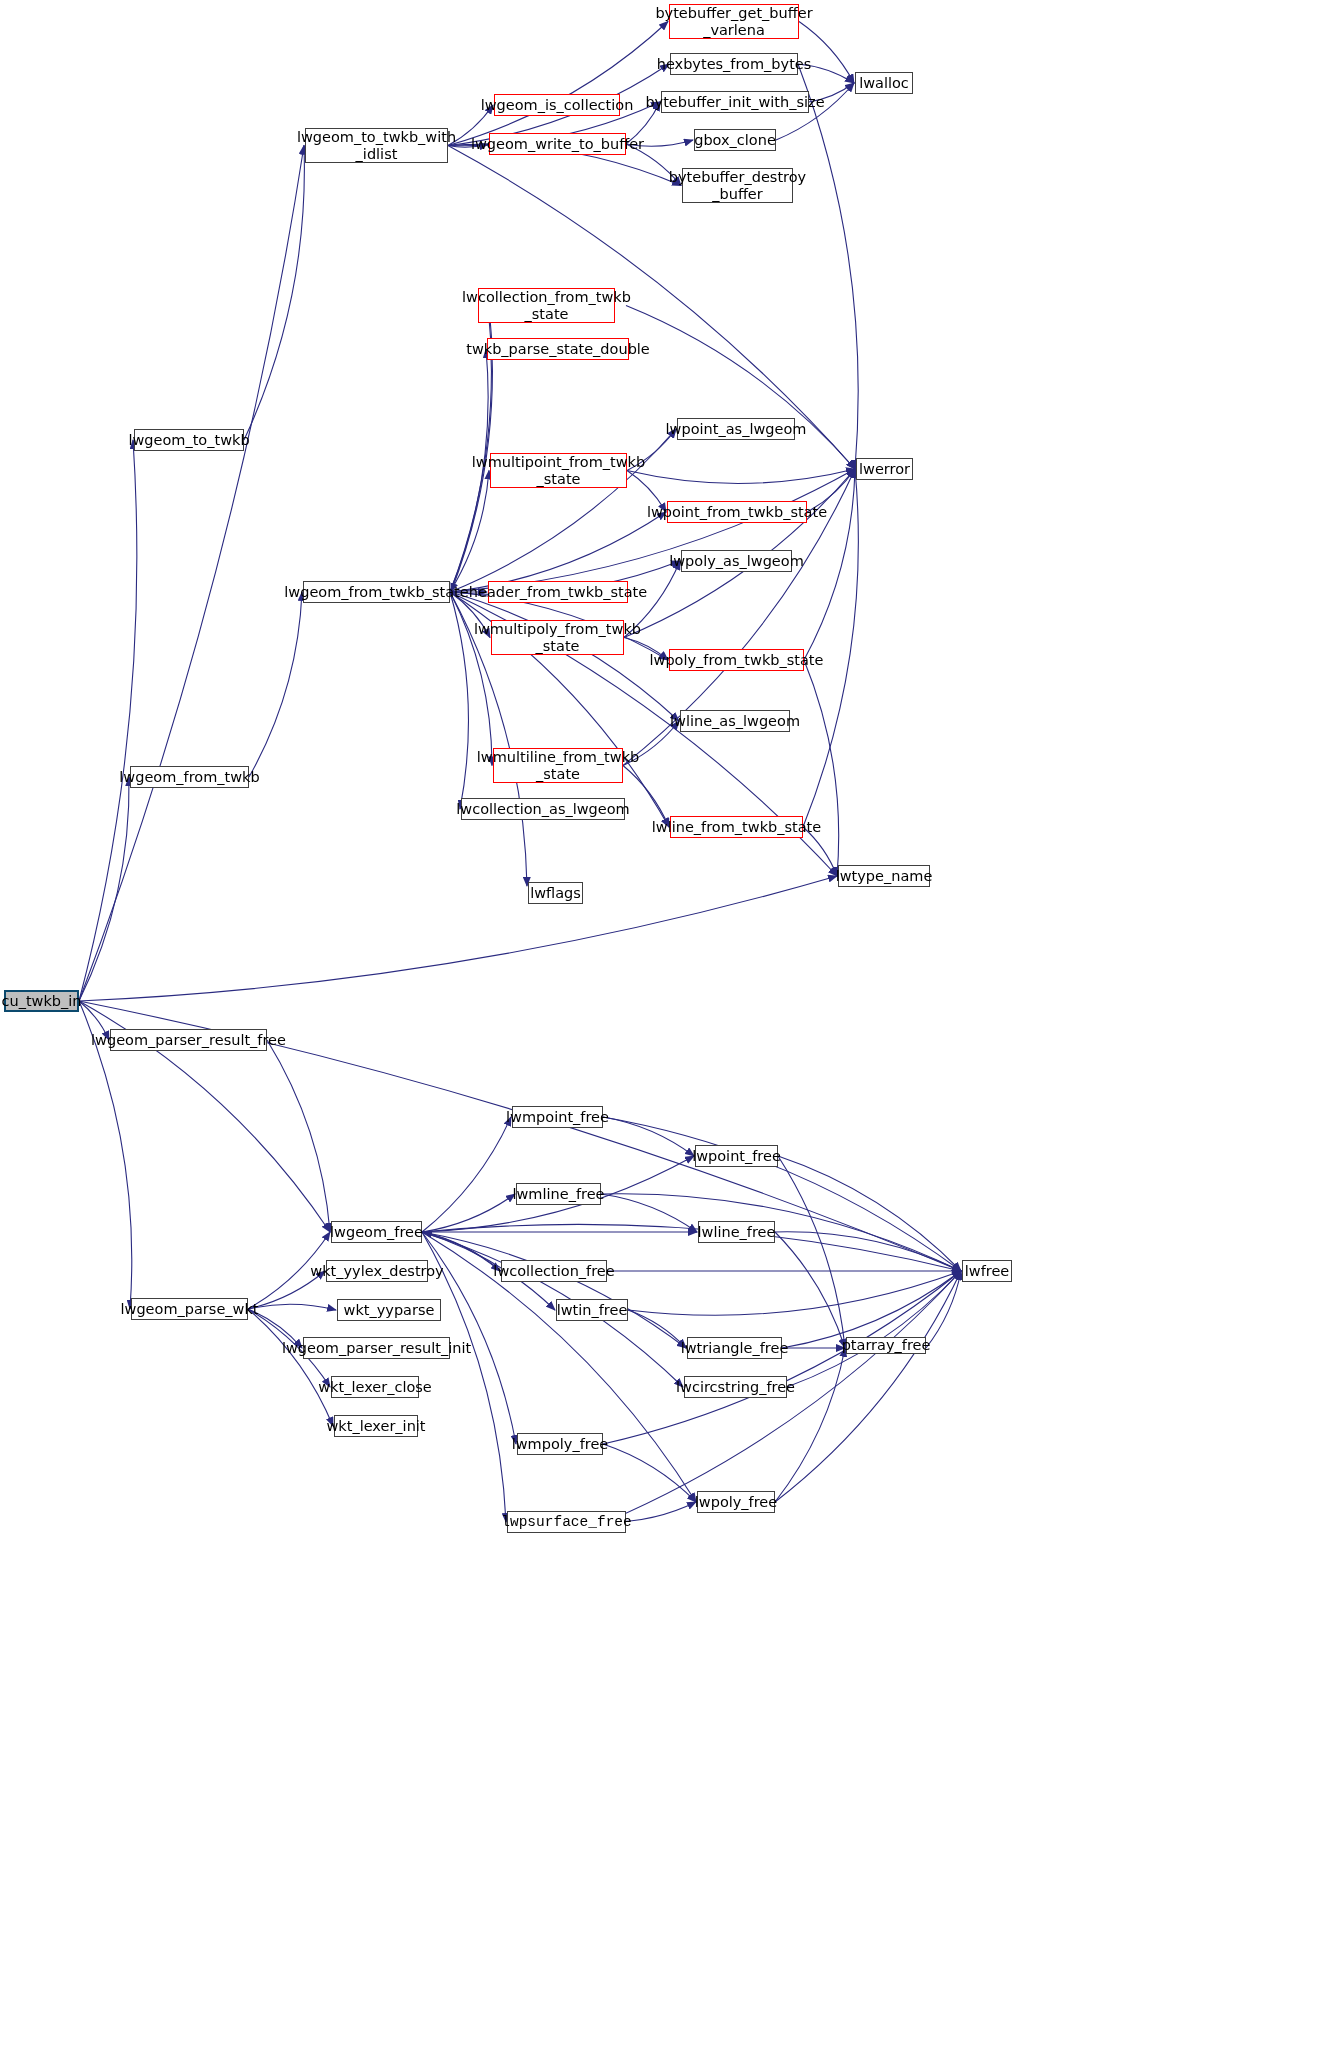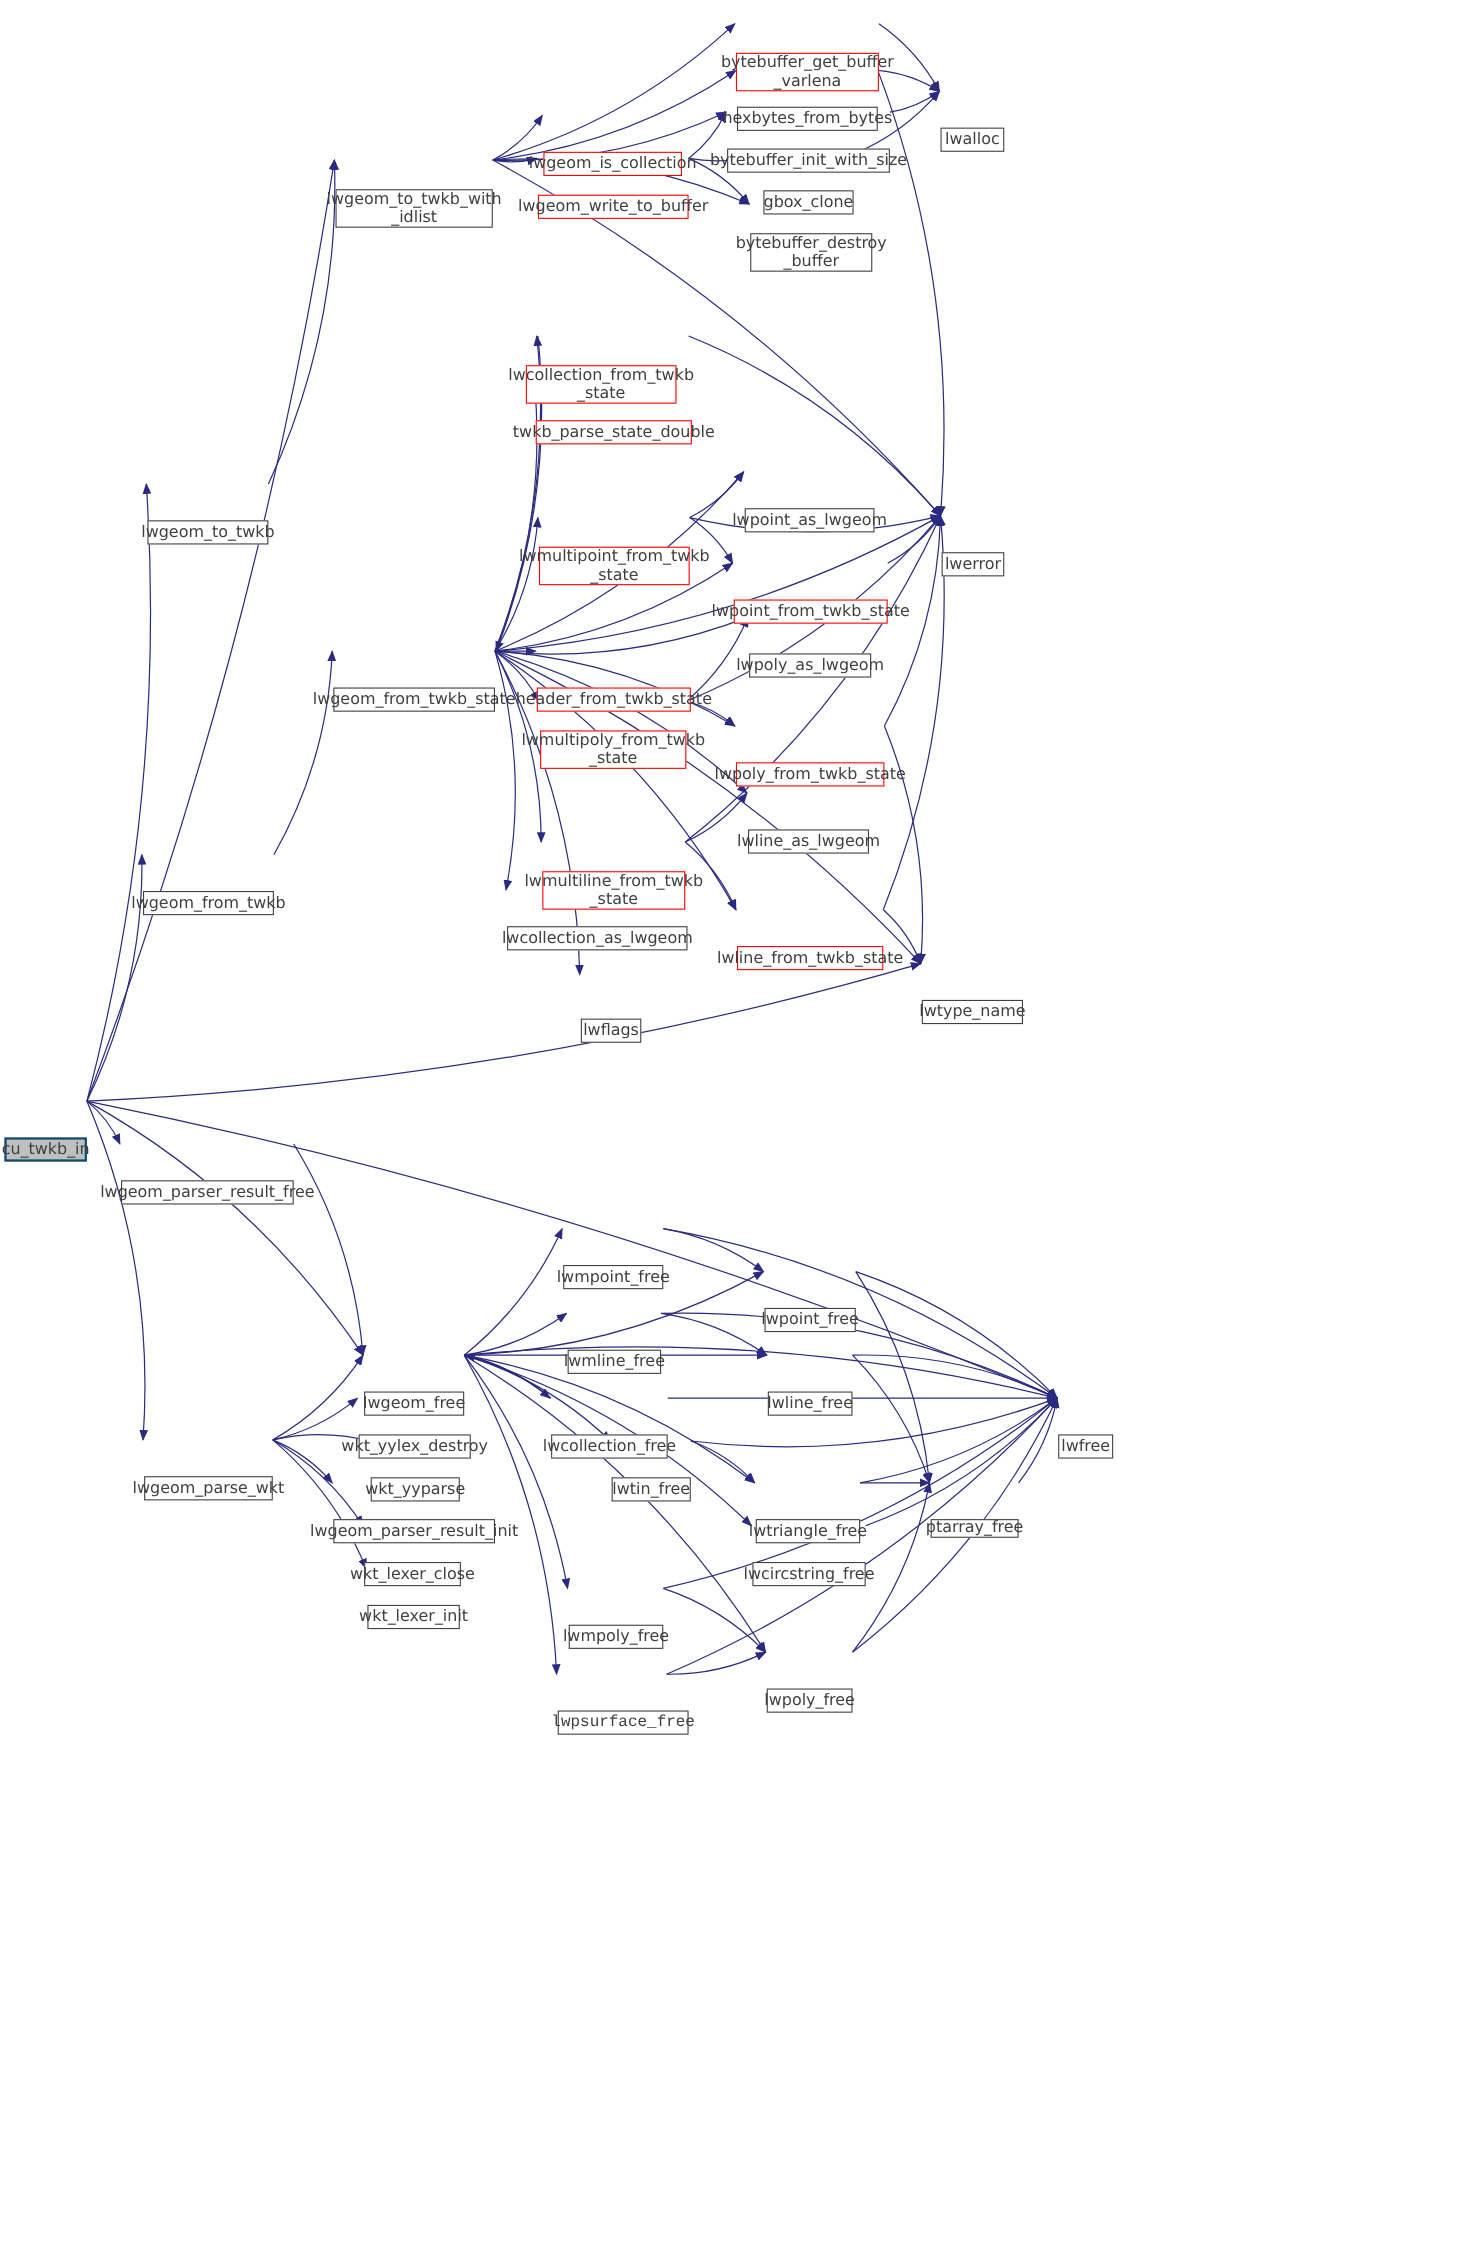--- a/index.html
+++ b/index.html
@@ -1,21 +1,21 @@
 <!DOCTYPE html>
 <html><head>
 <meta charset="utf-8">
 <style>
   html,body{margin:0;padding:0;background:#ffffff;}
   #canvas{position:relative;width:1335px;height:2061px;background:#fff;
           font-family:"DejaVu Sans","Liberation Sans",sans-serif;}
   svg.edges{position:absolute;left:0;top:0;width:1335px;height:2061px;overflow:visible;}
   .node{position:absolute;box-sizing:border-box;background:#fff;border:1px solid #404040;
         display:flex;align-items:center;justify-content:center;text-align:center;
-        font-size:14.5px;color:#404040;line-height:1.12;white-space:pre-line;margin-top:44px;}
+        font-size:14.5px;color:#000000;line-height:1.12;white-space:pre-line;}
   .node.red{border:1px solid #ff0000;}
   .node.root{background:#bfbfbf;border:2px solid #0c4a6e;}
 </style>
 </head>
 <body>
 
 <div id="canvas">
   <svg class="edges" id="edge-layer" viewBox="0 0 1335 2061" preserveAspectRatio="none">
     <defs>
       <marker id="arrow" markerWidth="10" markerHeight="8" refX="9" refY="4" orient="auto" markerUnits="userSpaceOnUse">
@@ -157,21 +157,21 @@
       <div class="node" style="left: 680px; top: 710px; width: 110px; height: 22px;">lwline_as_lwgeom</div>
       <div class="node red" style="left: 493px; top: 748px; width: 130px; height: 35px;">lwmultiline_from_twkb
 _state</div>
       <div class="node" style="left: 461px; top: 798px; width: 164px; height: 22px;">lwcollection_as_lwgeom</div>
       <div class="node red" style="left: 670px; top: 816px; width: 133px; height: 22px;">lwline_from_twkb_state</div>
       <div class="node" style="left: 528px; top: 882px; width: 55px; height: 22px;">lwflags</div>
       <div class="node" style="left: 856px; top: 458px; width: 57px; height: 22px;">lwerror</div>
       <div class="node" style="left: 838px; top: 865px; width: 92px; height: 22px;">lwtype_name</div>
       <div class="node" style="left: 331px; top: 1221px; width: 91px; height: 22px;">lwgeom_free</div>
       <div class="node" style="left: 326px; top: 1260px; width: 102px; height: 22px;">wkt_yylex_destroy</div>
-      <div class="node" style="left: 337px; top: 1299px; width: 81px; height: 22px;">wkt_yyparse</div>
+      <div class="node" style="left: 337px; top: 1299px; width: 104px; height: 22px;">wkt_yyparse</div>
       <div class="node" style="left: 303px; top: 1337px; width: 147px; height: 22px;">lwgeom_parser_result_init</div>
       <div class="node" style="left: 331px; top: 1376px; width: 88px; height: 22px;">wkt_lexer_close</div>
       <div class="node" style="left: 334px; top: 1415px; width: 84px; height: 22px;">wkt_lexer_init</div>
       <div class="node" style="left: 512px; top: 1106px; width: 91px; height: 22px;">lwmpoint_free</div>
       <div class="node" style="left: 695px; top: 1145px; width: 83px; height: 22px;">lwpoint_free</div>
       <div class="node" style="left: 516px; top: 1183px; width: 85px; height: 22px;">lwmline_free</div>
       <div class="node" style="left: 698px; top: 1221px; width: 77px; height: 22px;">lwline_free</div>
       <div class="node" style="left: 501px; top: 1260px; width: 106px; height: 22px;">lwcollection_free</div>
       <div class="node" style="left: 556px; top: 1299px; width: 72px; height: 22px;">lwtin_free</div>
       <div class="node" style="left: 687px; top: 1337px; width: 95px; height: 22px;">lwtriangle_free</div>

